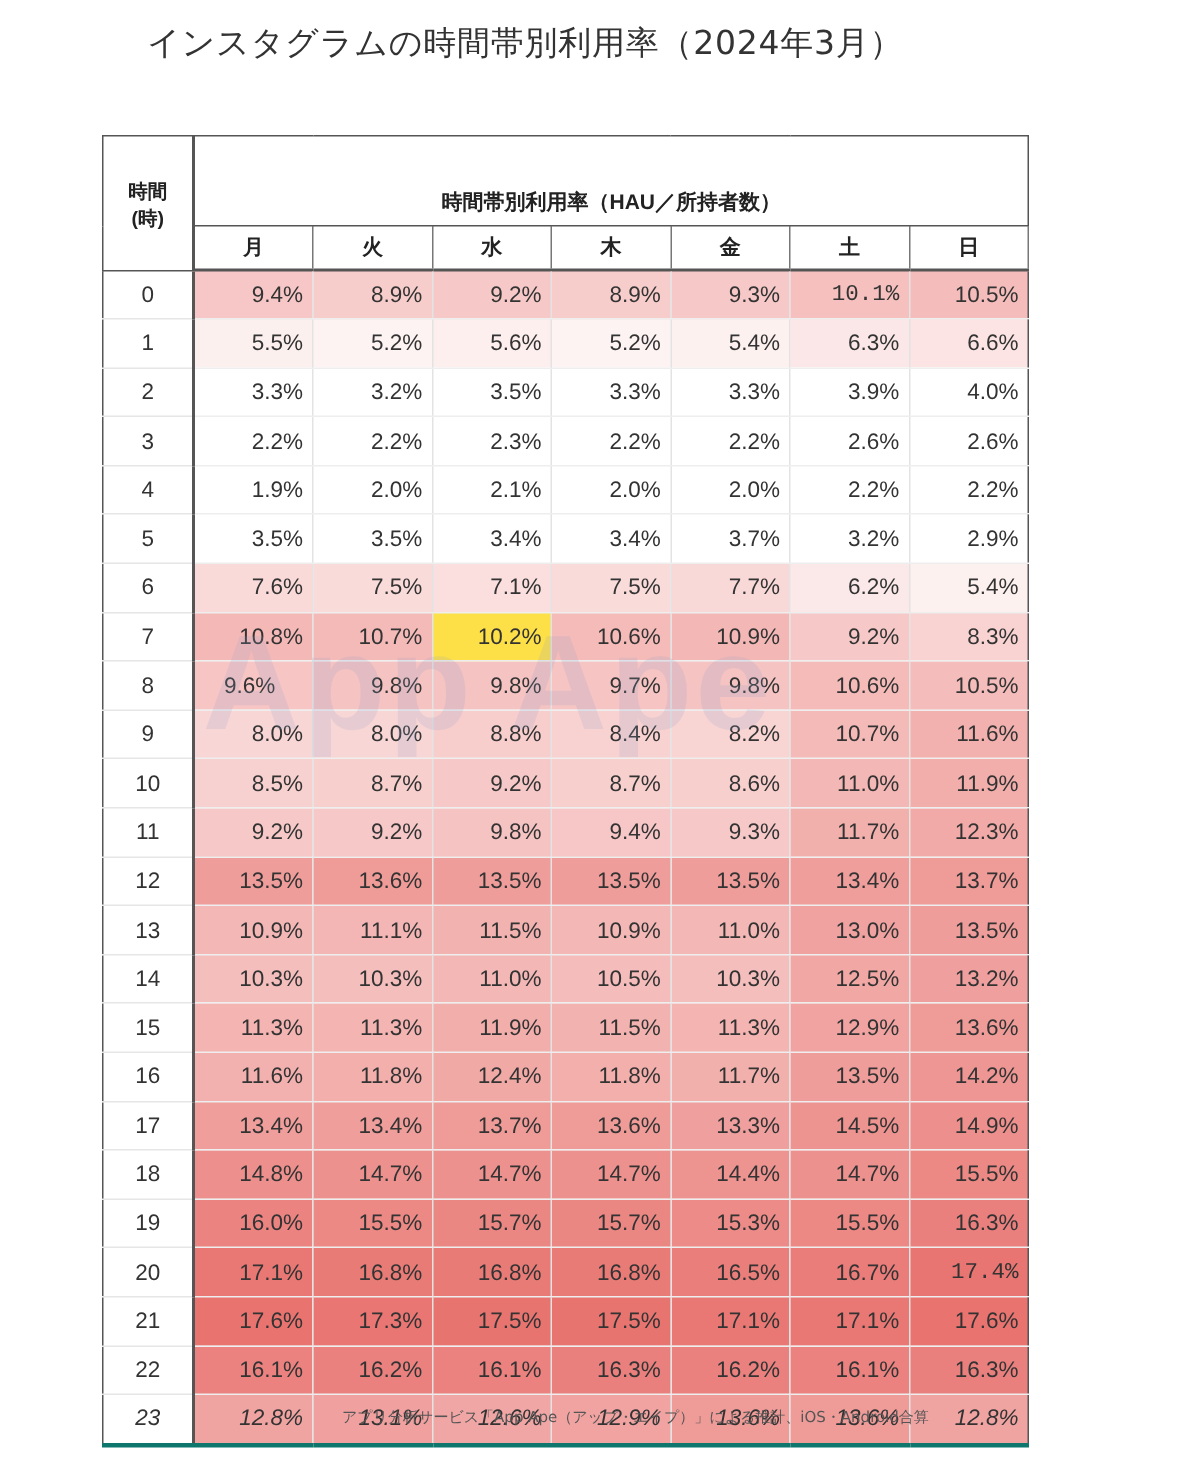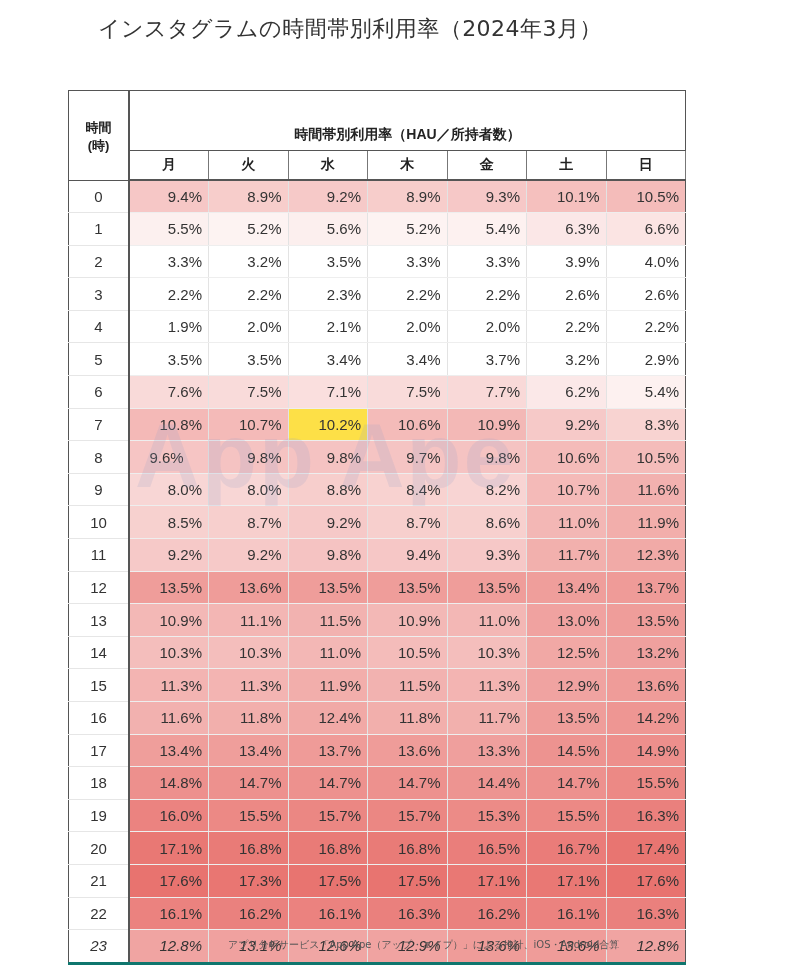--- a/index.html
+++ b/index.html
@@ -44,21 +44,21 @@
         </tr>
     </thead>
     <tbody id="tbody">
         <tr>
           <td class="hour-cell">0</td>
           <td class="val" style="background: rgb(246, 199, 198);">9.4%</td>
           <td class="val" style="background: rgb(247, 205, 203);">8.9%</td>
           <td class="val" style="background: rgb(246, 201, 200);">9.2%</td>
           <td class="val" style="background: rgb(247, 205, 203);">8.9%</td>
           <td class="val" style="background: rgb(246, 200, 199);">9.3%</td>
-          <td class="val" style="background: rgb(245, 192, 190);">10.1%</td>
+          <td class="val" style="background: rgb(245, 192, 190); font-family: Liberation Mono, monospace;">10.1%</td>
           <td class="val" style="background: rgb(244, 188, 186);">10.5%</td>
         </tr>
         <tr>
           <td class="hour-cell">1</td>
           <td class="val" style="background: rgb(252, 240, 239);">5.5%</td>
           <td class="val" style="background: rgb(253, 243, 242);">5.2%</td>
           <td class="val" style="background: rgb(252, 239, 238);">5.6%</td>
           <td class="val" style="background: rgb(253, 243, 242);">5.2%</td>
           <td class="val" style="background: rgb(253, 241, 240);">5.4%</td>
           <td class="val" style="background: rgb(251, 231, 231);">6.3%</td>
@@ -245,21 +245,21 @@
           <td class="val" style="background: rgb(234, 128, 125);">16.3%</td>
         </tr>
         <tr>
           <td class="hour-cell">20</td>
           <td class="val" style="background: rgb(233, 120, 116);">17.1%</td>
           <td class="val" style="background: rgb(233, 123, 119);">16.8%</td>
           <td class="val" style="background: rgb(233, 123, 119);">16.8%</td>
           <td class="val" style="background: rgb(233, 123, 119);">16.8%</td>
           <td class="val" style="background: rgb(234, 126, 123);">16.5%</td>
           <td class="val" style="background: rgb(234, 124, 121);">16.7%</td>
-          <td class="val" style="background: rgb(232, 117, 113);">17.4%</td>
+          <td class="val" style="background: rgb(232, 117, 113); font-family: Liberation Mono, monospace;">17.4%</td>
         </tr>
         <tr>
           <td class="hour-cell">21</td>
           <td class="val" style="background: rgb(232, 115, 111);">17.6%</td>
           <td class="val" style="background: rgb(233, 118, 114);">17.3%</td>
           <td class="val" style="background: rgb(232, 116, 112);">17.5%</td>
           <td class="val" style="background: rgb(232, 116, 112);">17.5%</td>
           <td class="val" style="background: rgb(233, 120, 116);">17.1%</td>
           <td class="val" style="background: rgb(233, 120, 116);">17.1%</td>
           <td class="val" style="background: rgb(232, 115, 111);">17.6%</td>

